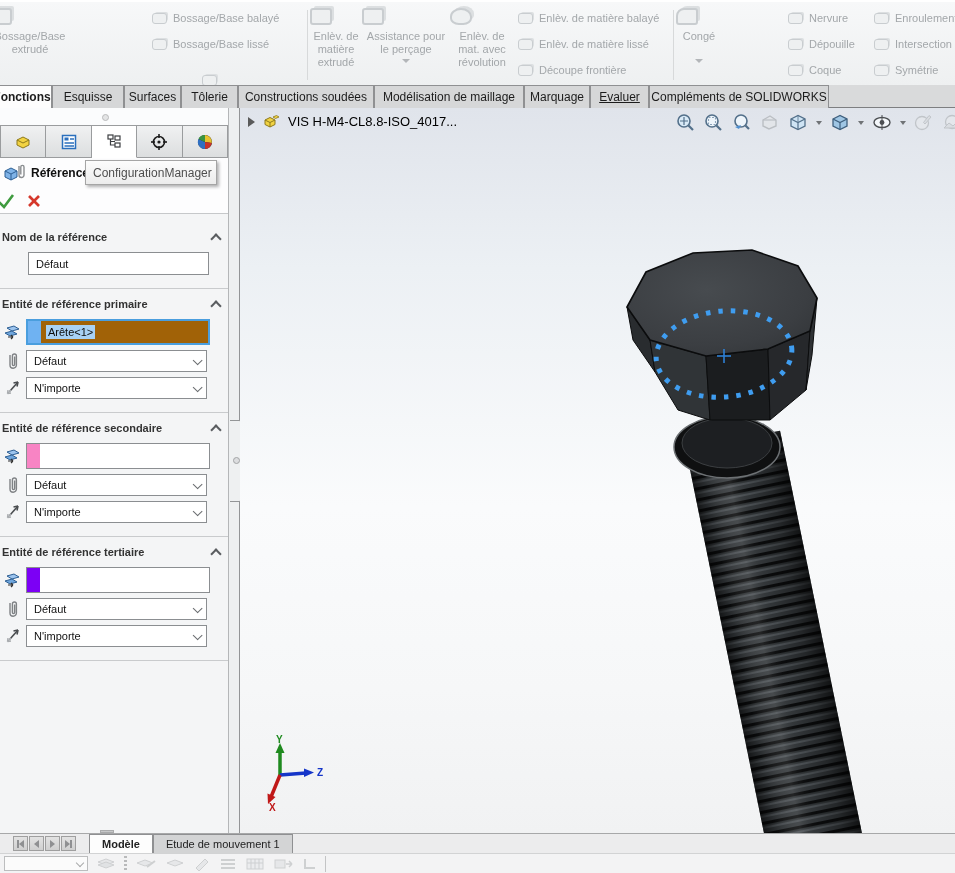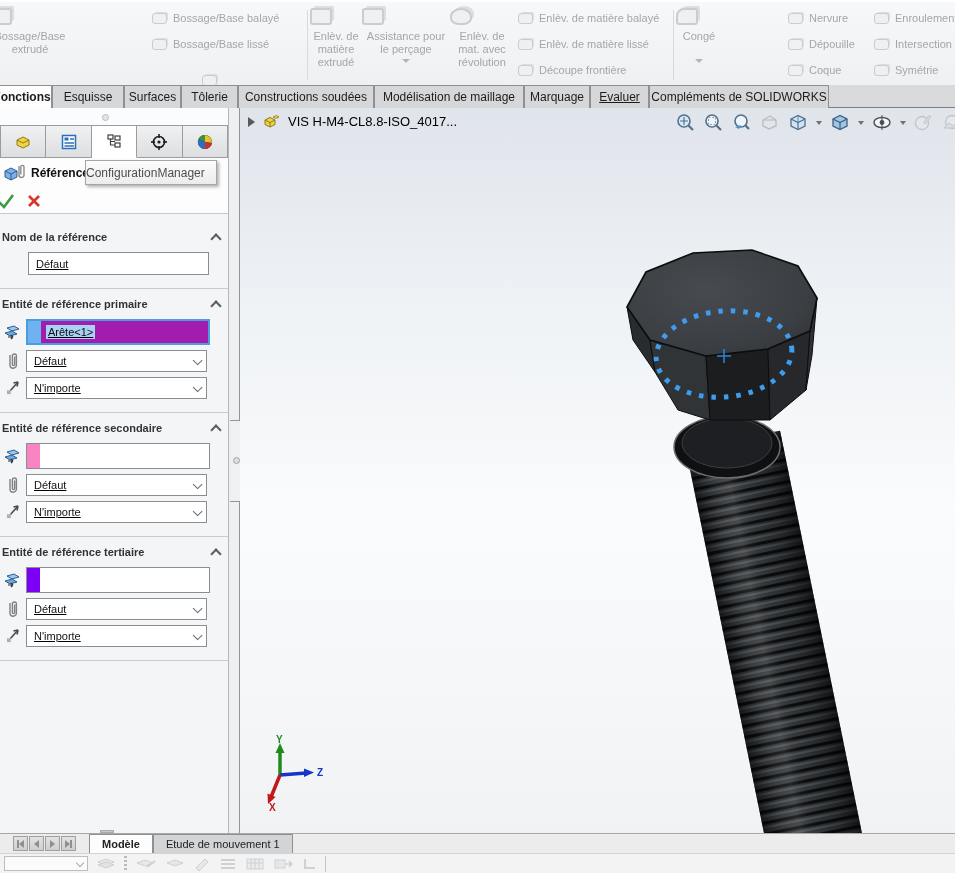--- a/index.html
+++ b/index.html
@@ -39,34 +39,34 @@
   .pm-tabs { height:33px; display:flex; }
   .pm-tab { flex:1; border:1px solid #9a9c9e; border-left-width:0; background:linear-gradient(#f0f1f2,#dcdedf);
     display:flex; align-items:center; justify-content:center; }
   .pm-tab:first-child { border-left-width:1px; }
   .pm-tab.active { background:#fff; border-bottom-color:#fff; }
   .pm-header { height:30px; background:#fdfdfe; display:flex; align-items:center; gap:6px; padding-left:3px; }
   .pm-title { font-size:12px; font-weight:bold; color:#101010; }
   #tooltip { position:absolute; left:85px; top:52px; width:132px; height:25px; z-index:50;
     background:linear-gradient(#fcfcfc,#ececec); border:1px solid #a5a5a5;
     box-shadow:2px 2px 3px rgba(0,0,0,.3); color:#4e4e4e; font-size:12px;
-    display:flex; align-items:center; white-space:nowrap; }
+    display:flex; align-items:center; padding-left:7px; white-space:nowrap; }
   .pm-actions { height:26px; display:flex; align-items:center; gap:10px; padding-left:0;
     border-bottom:1px solid #c6c8ca; background:#fdfdfe; }
   .section { border-bottom:1px solid #c9cbcd; padding:4px 0 8px 0; }
   .sect-head { height:21px; display:flex; align-items:center; justify-content:space-between;
     padding:0 8px 0 2px; font-size:11px; font-weight:bold; color:#333; }
   .chev-up { width:8px; height:8px; border-top:2px solid #5a5d60; border-right:2px solid #5a5d60;
     transform:rotate(-45deg); margin-top:4px; }
-  .field-row { display:flex; align-items:center; margin:5px 0;text-decoration:underline; }
+  .field-row { display:flex; align-items:center; margin:5px 0; }
   .row-icon { width:26px; display:flex; justify-content:center; flex:0 0 26px; }
   .txt { width:181px; height:23px; background:#fff; border:1px solid #8b8e91; font-size:11px;
     color:#111; display:flex; align-items:center; padding-left:7px; }
   .selbox { width:184px; height:26px; border:1px solid #8b8e91; background:#fff; display:flex; }
-  .selbox.hot { border:2px solid #4a9ede; background:#a21caf; }
+  .selbox.hot { border:2px solid #4a9ede; background:#a16207; }
   .swatch { width:13px; height:100%; flex:0 0 13px; }
   .selval { flex:1; font-size:11px; color:#0c0c0c; display:flex; align-items:center; padding-left:5px; }
   .selbox.hot .selval > span { background:#a8d1f4; padding:1px 2px; }
   .combo { width:181px; height:22px; border:1px solid #8b8e91; background:#fff; font-size:11px; color:#111;
     display:flex; align-items:center; padding-left:7px; position:relative; }
   .combo .dd { position:absolute; right:7px; top:8px; width:7px; height:7px;
     border-bottom:1.5px solid #6a6d70; border-right:1.5px solid #6a6d70; transform:rotate(45deg) translateY(-3px); }
 
   
   #splitter { position:absolute; left:228px; top:0; width:12px; height:725px; background:#eef0f1;

